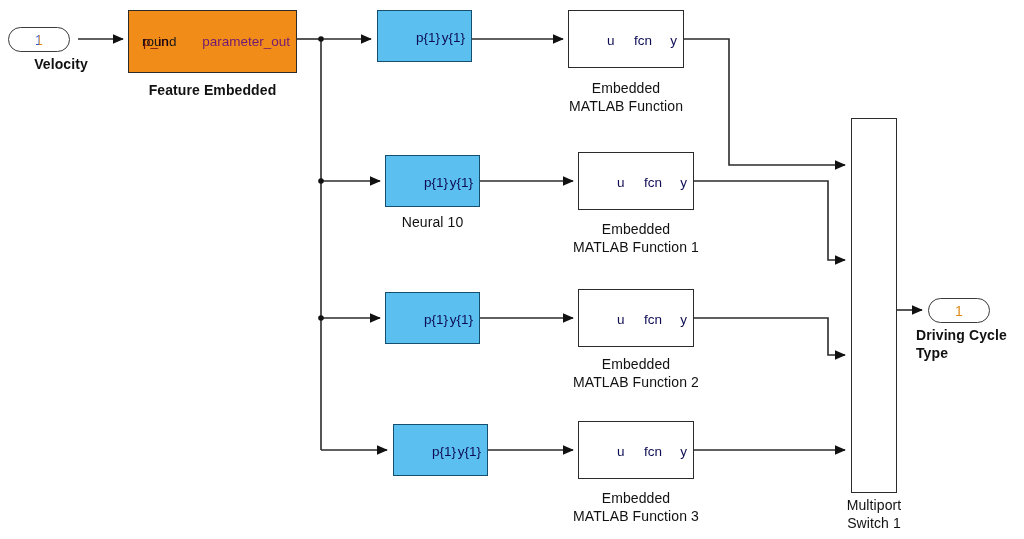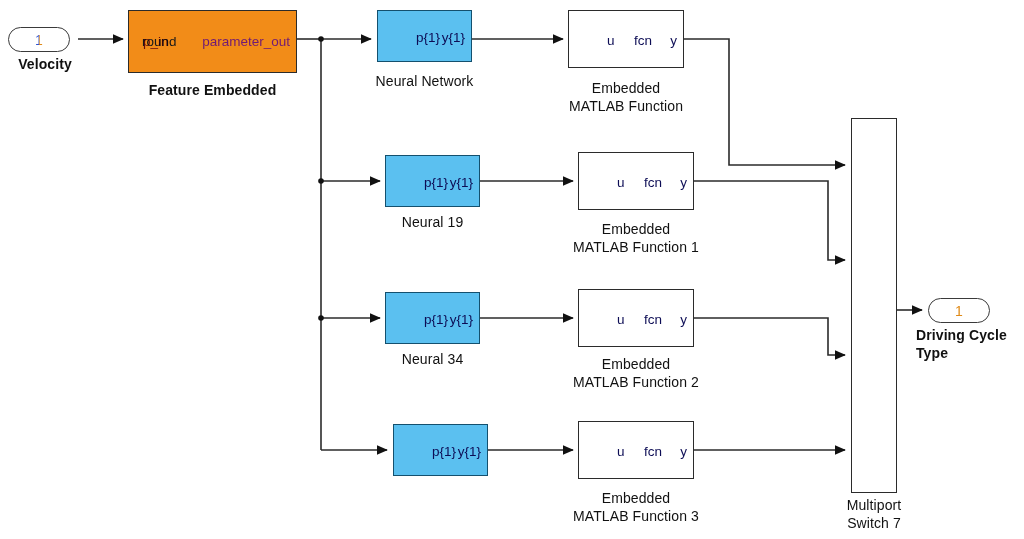--- a/index.html
+++ b/index.html
@@ -171,62 +171,60 @@
       <path d="M 875 349 L 875 361"></path>
 
       <path d="M 851 450 L 873 450"></path>
       <path d="M 873 444 L 873 456"></path>
     </g>
   </svg>
 
   <div class="ioport" style="left:8px; top:27px; width:62px; height:25px;">
     <span class="pnum">1</span>
   </div>
-  <div class="caption bold" style="left:0px; top:56px; width:90px;">Velocity</div>
+  <div class="caption bold" style="left:16px; top:56px; width:90px;">Velocity</div>
 
   <div class="block orange" style="left:128px; top:10px; width:169px; height:63px;">
     <span class="fa-text overlap-a" style="top:24px;margin-left:8px;">round</span>
     <span class="fa-text overlap-b" style="top:24px;">p_in</span>
     <span class="fa-text outport" style="top:24px;">parameter_out</span>
   </div>
   <div class="caption bold" style="left:128px; top:82px; width:169px;">Feature Embedded</div>
 
   <div class="block blue" style="left:377px; top:10px; width:95px; height:52px;">
     <span class="port-label left" style="top:20px;">p{1}</span>
     <span class="port-label right" style="top:20px;">y{1}</span>
   </div>
-  <div class="caption" style="left:347px; top:73px; width:155px;">Neural Network</div>
 
   <div class="block white" style="left:568px; top:10px; width:116px; height:58px;">
     <span class="port-label left" style="top:23px;">u</span>
     <span class="port-label center" style="top:23px;">fcn</span>
     <span class="port-label right" style="top:23px;">y</span>
   </div>
   <div class="caption" style="left:536px; top:80px; width:180px;">Embedded
 MATLAB Function</div>
 
   <div class="block blue" style="left:385px; top:155px; width:95px; height:52px;">
     <span class="port-label left" style="top:20px;">p{1}</span>
     <span class="port-label right" style="top:20px;">y{1}</span>
   </div>
-  <div class="caption" style="left:360px; top:214px; width:145px;">Neural  19</div>
+  <div class="caption" style="left:360px; top:214px; width:145px;">Neural  10</div>
 
   <div class="block white" style="left:578px; top:152px; width:116px; height:58px;">
     <span class="port-label left" style="top:23px;">u</span>
     <span class="port-label center" style="top:23px;">fcn</span>
     <span class="port-label right" style="top:23px;">y</span>
   </div>
   <div class="caption" style="left:546px; top:221px; width:180px;">Embedded
 MATLAB Function  1</div>
 
   <div class="block blue" style="left:385px; top:292px; width:95px; height:52px;">
     <span class="port-label left" style="top:20px;">p{1}</span>
     <span class="port-label right" style="top:20px;">y{1}</span>
   </div>
-  <div class="caption" style="left:360px; top:351px; width:145px;">Neural  34</div>
 
   <div class="block white" style="left:578px; top:289px; width:116px; height:58px;">
     <span class="port-label left" style="top:23px;">u</span>
     <span class="port-label center" style="top:23px;">fcn</span>
     <span class="port-label right" style="top:23px;">y</span>
   </div>
   <div class="caption" style="left:546px; top:356px; width:180px;">Embedded
 MATLAB Function  2</div>
 
   <div class="block blue" style="left:393px; top:424px; width:95px; height:52px;">
@@ -237,21 +235,21 @@
   <div class="block white" style="left:578px; top:421px; width:116px; height:58px;">
     <span class="port-label left" style="top:23px;">u</span>
     <span class="port-label center" style="top:23px;">fcn</span>
     <span class="port-label right" style="top:23px;">y</span>
   </div>
   <div class="caption" style="left:546px; top:490px; width:180px;">Embedded
 MATLAB Function  3</div>
 
   <div class="block switchbox" style="left:851px; top:118px; width:46px; height:375px;"></div>
   <div class="caption" style="left:824px; top:497px; width:100px;">Multiport
-Switch 7</div>
+Switch 1</div>
 
   <div class="ioport" style="left:928px; top:298px; width:62px; height:25px;">
     <span class="pnum orange-only">1</span>
   </div>
   <div class="caption bold left-align" style="left:916px; top:327px; width:115px;">Driving Cycle
 Type</div>
 
 </div>
 
 </body></html>

